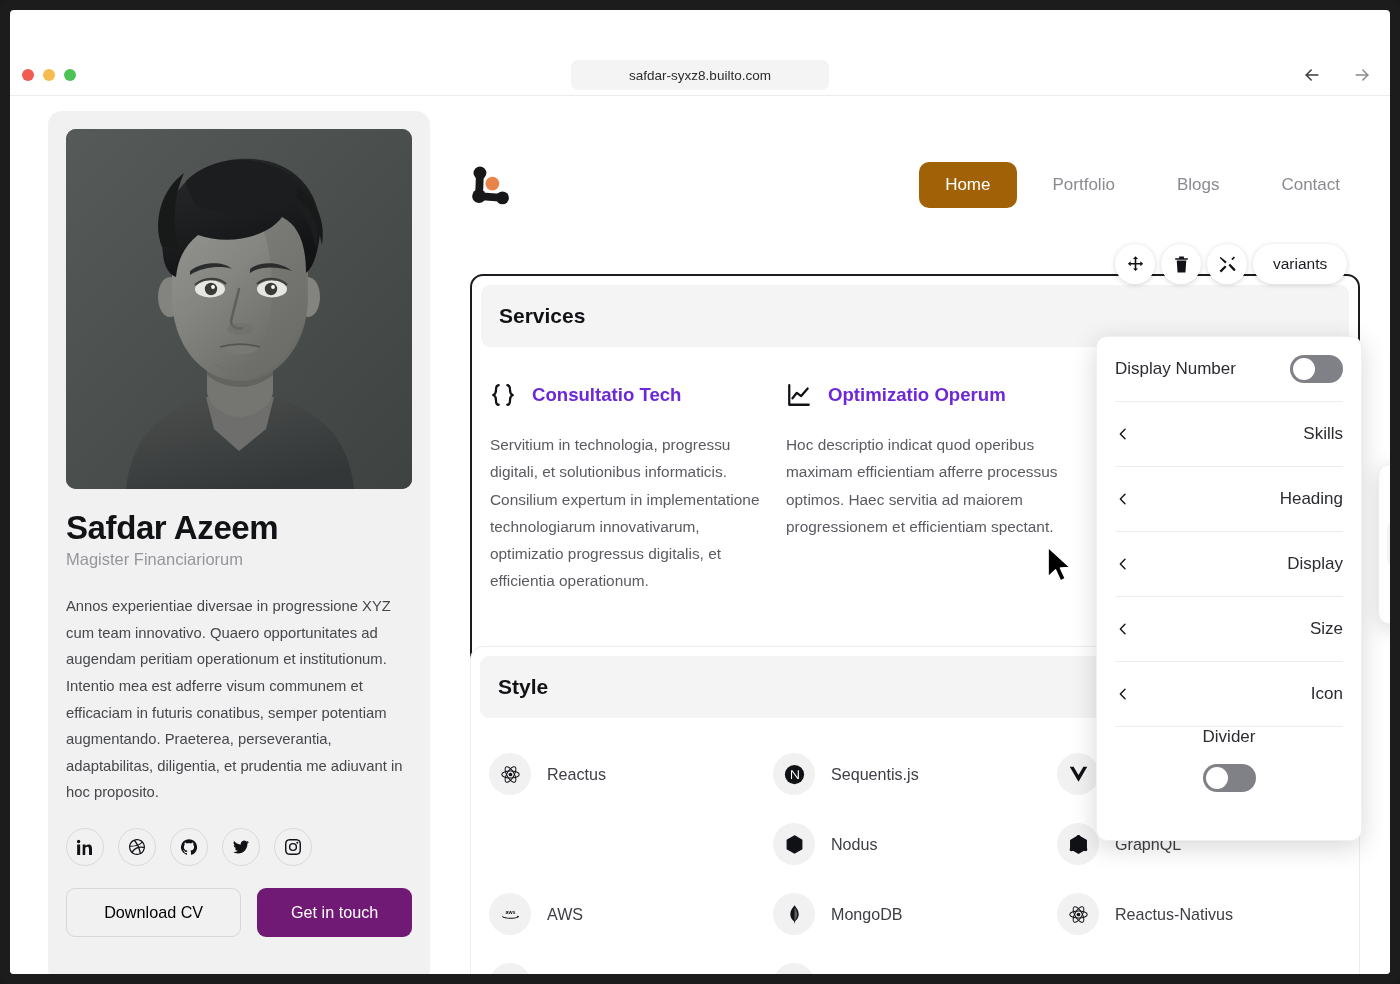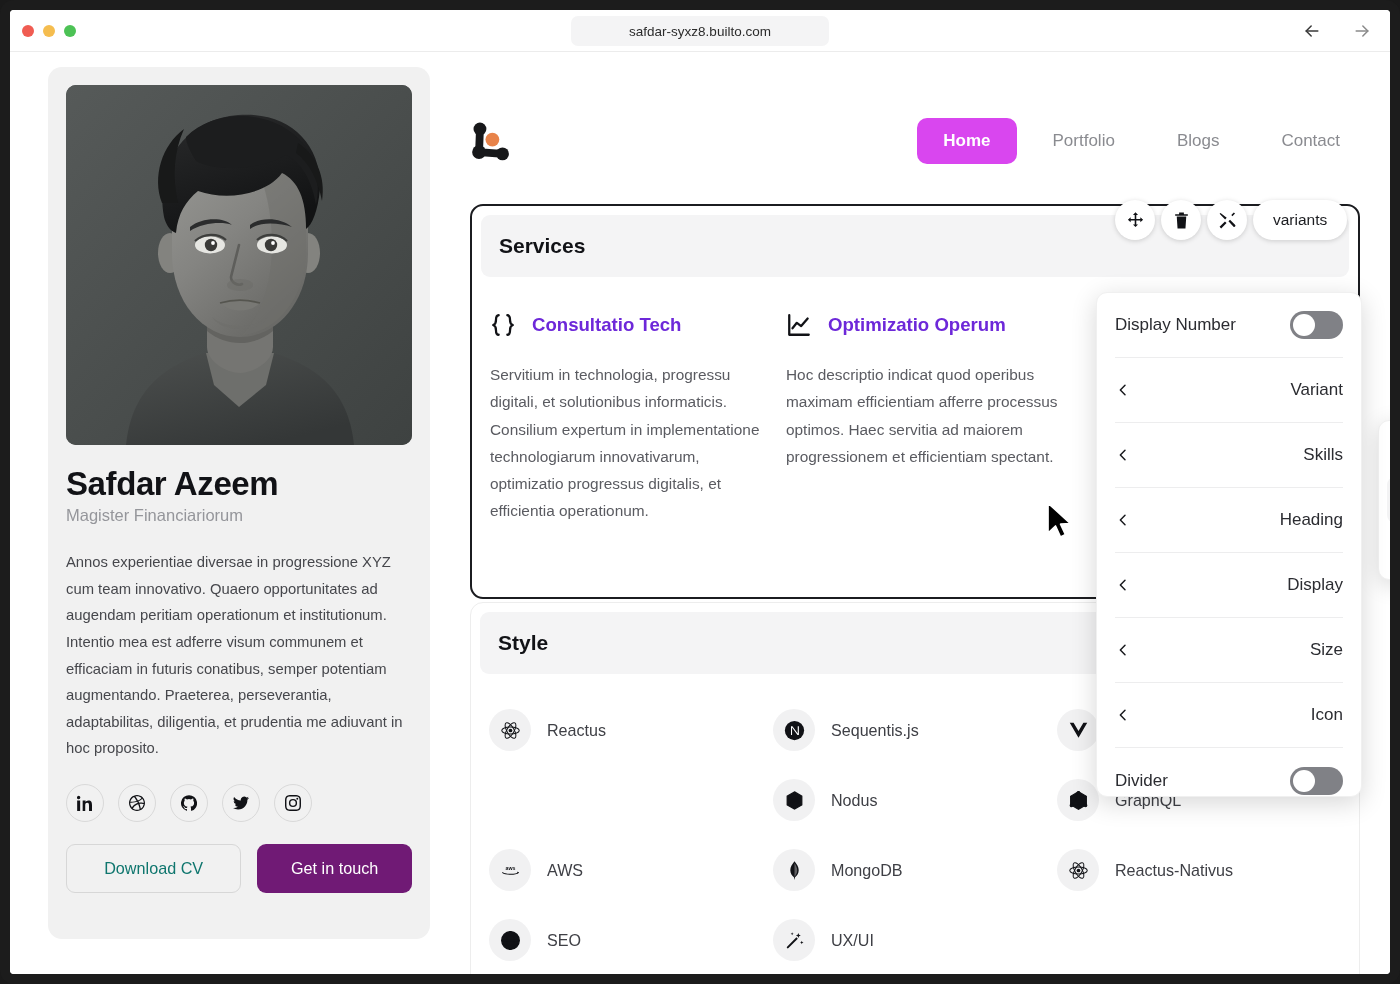--- a/index.html
+++ b/index.html
@@ -17,21 +17,21 @@
     border-radius: 14px;
     overflow: hidden;
     border: 10px solid #1c1c1c;
   }
   
   .titlebar {
     position: relative;
     height: 42px;
     background: #ffffff;
     border-bottom: 1px solid #ececec;
-    display: flex; align-items: center;
+    display: flex; align-items: center; margin-top: 44px;
   }
   .traffic { display: flex; gap: 9px; margin-left: 12px; }
   .dot { width: 12px; height: 12px; border-radius: 50%; }
   .dot.red { background: #f05c52; }
   .dot.amber { background: #f5bd4f; }
   .dot.green { background: #4cc255; }
   .urlbar {
     position: absolute;
     left: 50%; transform: translateX(-50%);
     top: 6px;
@@ -101,21 +101,21 @@
   }
   .social svg { width: 16px; height: 16px; fill: #111216; }
   .cta-row { margin-top: 22px; display: flex; gap: 16px; }
   .btn {
     height: 49px; border-radius: 9px;
     display: flex; align-items: center; justify-content: center;
     font-size: 16.2px; font-weight: 500; cursor: pointer;
   }
   .btn.outline {
     width: 179px; border: 1px solid #d7d7d7;
-    background: transparent; color: #0f766e;
+    background: transparent; color: #000000;
   }
   .btn.solid {
     width: 158px; background: #701a75; color: #ffffff;
   }
   
   .main {
     position: absolute;
     left: 450px; top: 0;
     right: 0; bottom: 0;
   }
@@ -130,21 +130,21 @@
   .navlinks {
     margin-left: auto;
     display: flex; align-items: center; gap: 10px;
   }
   .navlink {
     padding: 13px 26px; border-radius: 10px;
     font-size: 17px; color: #8a8b90; cursor: pointer;
     font-weight: 500;
   }
   .navlink.active {
-    background: #d946ef; color: #ffffff; font-weight: 700;
+    background: #a16207; color: #ffffff; font-weight: 400;
   }
   
   .edit-toolbar {
     position: absolute;
     left: 655px; top: 148px;
     display: flex; align-items: center;
     z-index: 40;
   }
   .tool-btn {
     width: 40px; height: 40px; border-radius: 50%;
@@ -161,21 +161,21 @@
     display: flex; align-items: center;
     font-size: 15.5px; color: #1c1d21; cursor: pointer;
   }
   
   .section-card {
     position: absolute;
     background: #ffffff;
     border-radius: 13px;
   }
   .card-services {
-    left: 10px; top: 152px;
+    left: 10px; top: 178px;
     width: 890px; height: 395px;
     border: 2px solid #1b1c20;
     overflow: hidden;
   }
   .card-skills {
     left: 10px; top: 550px;
     width: 890px; height: 390px;
     border: 1px solid #ededed;
     overflow: hidden;
   }
@@ -267,21 +267,21 @@
     border: 1px solid #f0f0f0;
     z-index: 70;
     padding: 0 18px;
   }
   .vrow {
     height: 65px;
     display: flex; align-items: center;
     border-bottom: 1px solid #ededee;
     cursor: pointer;
   }
-  .vrow:last-child { border-bottom: none; }
+  .vrow:last-child { border-bottom: none; flex-direction: column; }
   .vrow.toggle-row { justify-content: space-between; }
   .vrow.nav-row { justify-content: flex-start; }
   .vrow .vlabel { font-size: 17px; color: #2b2c31; }
   .vrow.nav-row .vlabel { margin-left: auto; }
   .chev {
     width: 16px; height: 16px; color: #17181c;
     display: flex; align-items: center; justify-content: center;
   }
   .switch {
     width: 53px; height: 28px; border-radius: 14px;
@@ -656,28 +656,20 @@
         <span class="switch">
             <span class="knob"></span>
           </span>
       </div>
       <div class="vrow nav-row">
         <span class="chev">
             <svg viewBox="0 0 24 24" fill="none" stroke="#17181c" stroke-width="2.2" stroke-linecap="round" stroke-linejoin="round">
               <polyline points="15 5 8 12 15 19"></polyline>
             </svg>
           </span>
-        <span class="vlabel">Variant</span>
-      </div>
-      <div class="vrow nav-row">
-        <span class="chev">
-            <svg viewBox="0 0 24 24" fill="none" stroke="#17181c" stroke-width="2.2" stroke-linecap="round" stroke-linejoin="round">
-              <polyline points="15 5 8 12 15 19"></polyline>
-            </svg>
-          </span>
         <span class="vlabel">Skills</span>
       </div>
       <div class="vrow nav-row">
         <span class="chev">
             <svg viewBox="0 0 24 24" fill="none" stroke="#17181c" stroke-width="2.2" stroke-linecap="round" stroke-linejoin="round">
               <polyline points="15 5 8 12 15 19"></polyline>
             </svg>
           </span>
         <span class="vlabel">Heading</span>
       </div>

